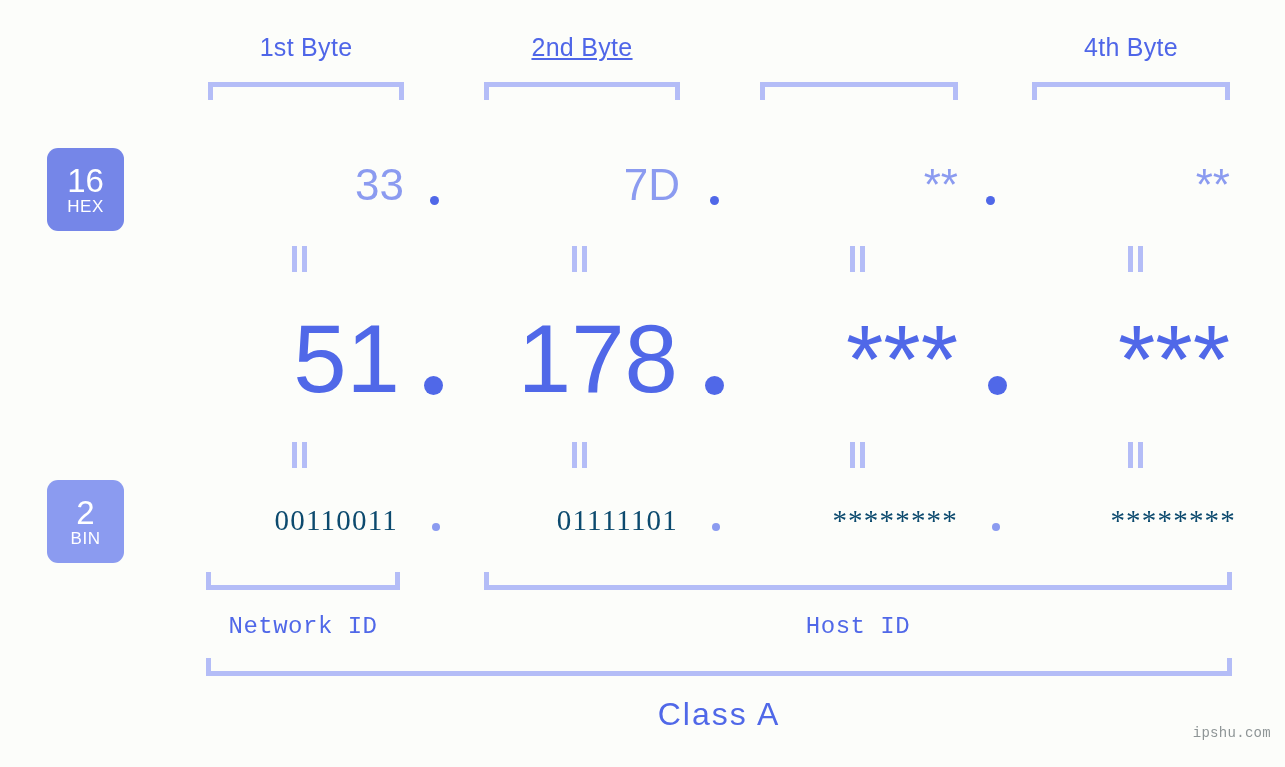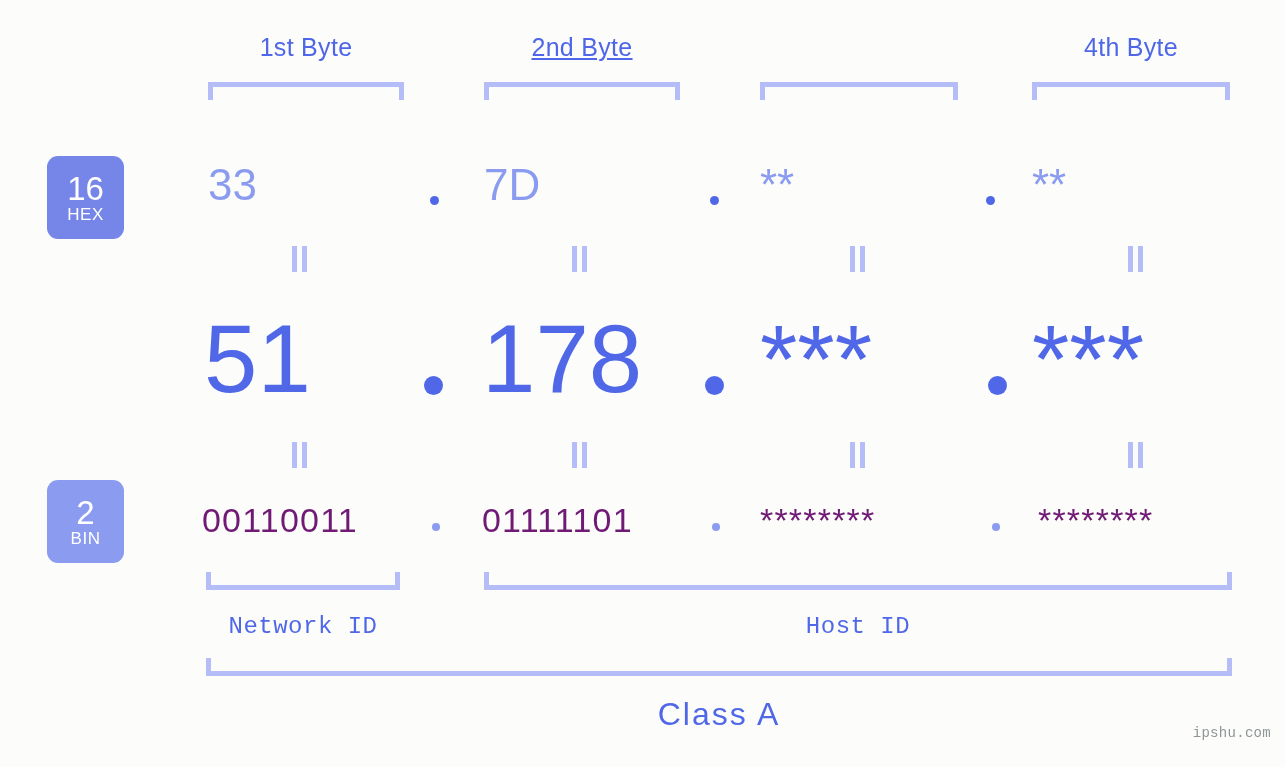--- a/index.html
+++ b/index.html
@@ -77,46 +77,46 @@
   }
   .badge .nm {
     font-size: 17px;
     line-height: 20px;
     letter-spacing: 0.5px;
   }
 
   
   .cell {
     position: absolute;
-    text-align: left;
+    text-align: right;
     white-space: nowrap;
   }
   .hex-row .cell {
     font-size: 44px;
     color: #8b9bf0;
     top: 155px;
     height: 60px;
     line-height: 60px;
     font-family: "Liberation Sans", sans-serif;
   }
   .dec-row .cell {
     font-size: 96px;
     color: #5068e8;
     top: 300px;
     height: 118px;
     line-height: 118px;
     font-family: "Liberation Sans", sans-serif;
   }
   .bin-row .cell {
-    font-size: 34px;
-    color: #701a75;
+    font-size: 29px;
+    color: #0c4a6e;
     top: 497px;
     height: 46px;
     line-height: 46px;
-    font-family: Liberation Sans, sans-serif;
+    font-family: Liberation Serif, serif;
     letter-spacing: 1.2px;
   }
 
   
   .dot {
     position: absolute;
     border-radius: 50%;
     background: #5068e8;
   }
   .dot.hex-dot { width: 9px; height: 9px; top: 196px; }
@@ -180,21 +180,21 @@
 
   <div class="byte-label" style="left:208px;width:196px;">1st Byte</div>
   <div class="byte-label" style="left:484px;width:196px;text-decoration:underline;">2nd Byte</div>
   <div class="byte-label" style="left:1032px;width:198px;">4th Byte</div>
 
   <div class="bracket-top" style="left:208px;width:196px;"></div>
   <div class="bracket-top" style="left:484px;width:196px;"></div>
   <div class="bracket-top" style="left:760px;width:198px;"></div>
   <div class="bracket-top" style="left:1032px;width:198px;"></div>
 
-  <div class="badge" style="top:156px;">
+  <div class="badge" style="top:148px;">
     <span class="num">16</span>
     <span class="nm">HEX</span>
   </div>
   <div class="badge bin-badge" style="top:480px;">
     <span class="num">2</span>
     <span class="nm">BIN</span>
   </div>
 
   <div class="hex-row">
     <div class="cell" style="left:208px;width:196px;">33</div>

